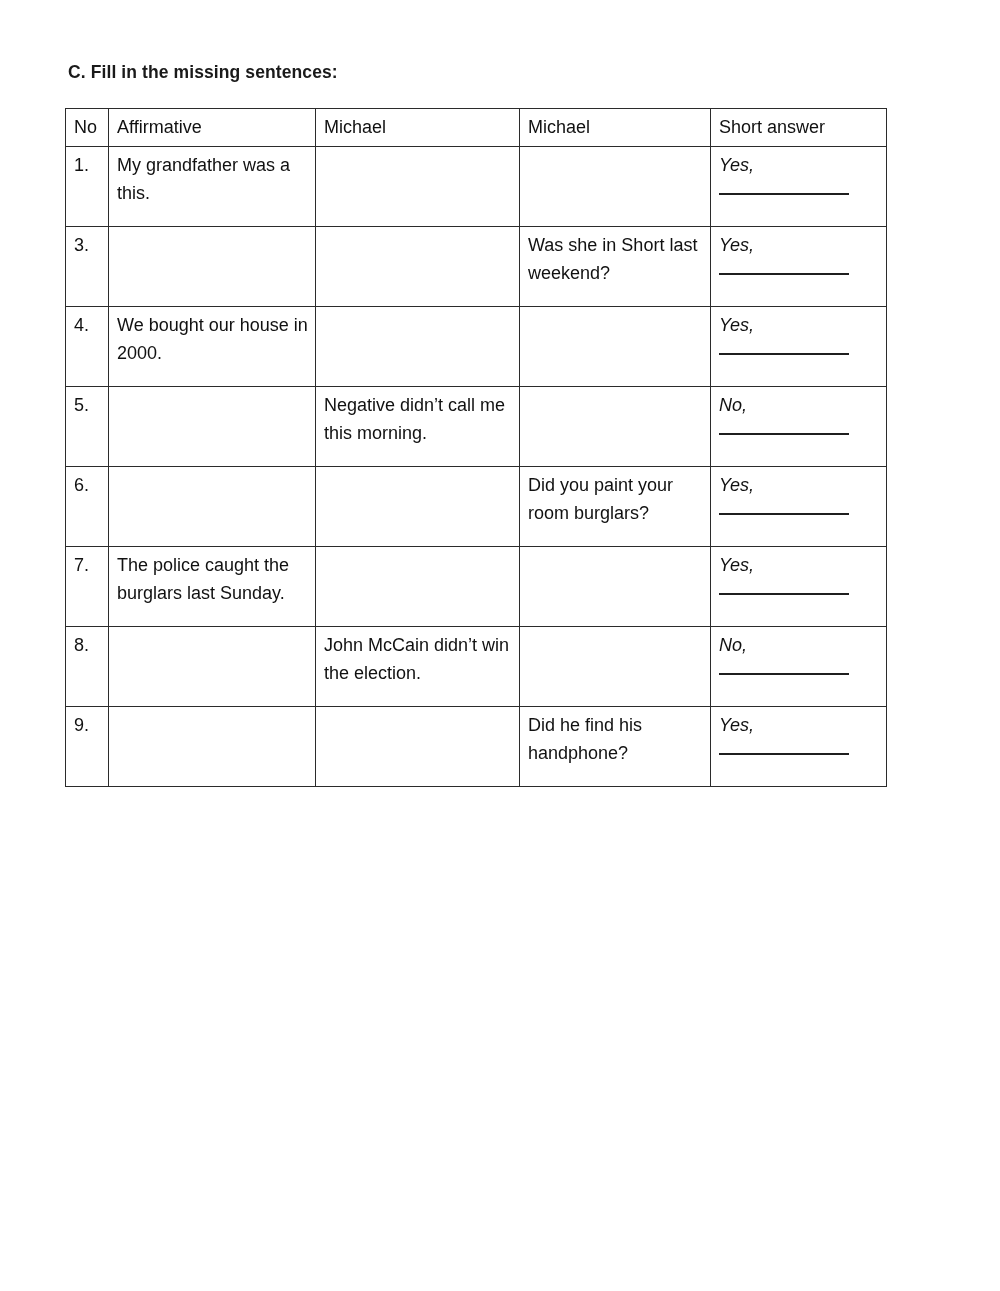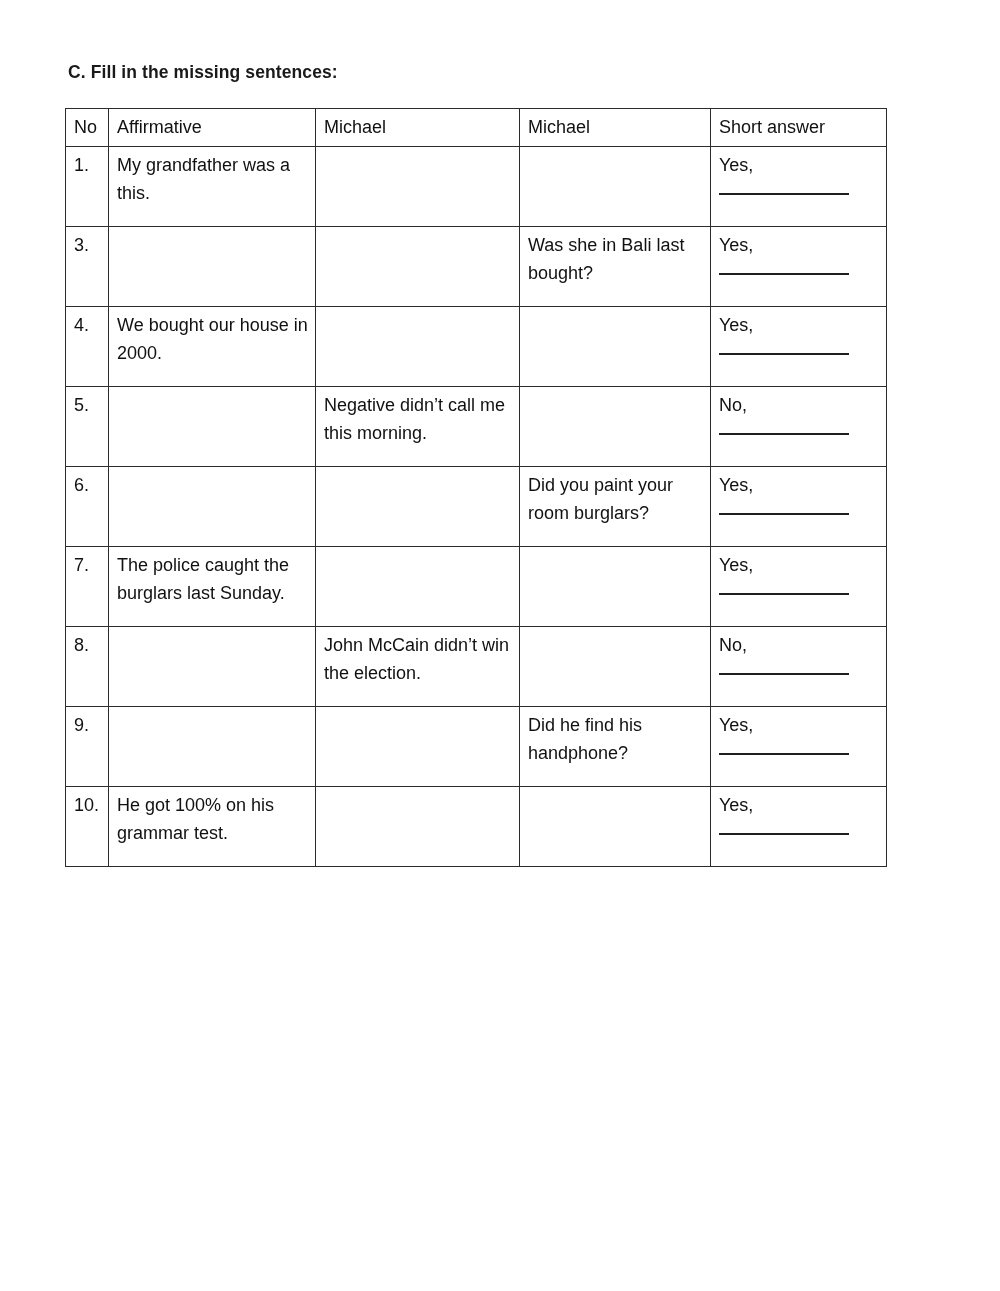--- a/index.html
+++ b/index.html
@@ -76,20 +76,21 @@
   }
 
   .cell-text {
     display: block;
     min-height: 1px;
     white-space: pre-line;
   }
 
   .short-answer {
     display: block;
+    font-style: italic;
   }
   .short-answer .sa-label {
     display: block;
   }
   .short-answer .sa-blank {
     display: block;
     width: 130px;
     height: 0;
     margin-top: 13px;
     border-top: 2.4px solid #1f1f1f;
@@ -149,21 +150,21 @@
           <td class="no-cell">
             <span class="cell-text">3.</span>
           </td>
           <td>
             <span class="cell-text"></span>
           </td>
           <td>
             <span class="cell-text"></span>
           </td>
           <td>
-            <span class="cell-text">Was she in Bali last bought?</span>
+            <span class="cell-text">Was she in Short last weekend?</span>
           </td>
           <td>
             <span class="short-answer">
               <span class="sa-label">Yes,</span>
               <span class="sa-blank" title="____________"></span>
             </span>
           </td>
         </tr>
         <tr>
           <td class="no-cell">
@@ -270,40 +271,20 @@
             <span class="cell-text">9.</span>
           </td>
           <td>
             <span class="cell-text"></span>
           </td>
           <td>
             <span class="cell-text"></span>
           </td>
           <td>
             <span class="cell-text">Did he find his handphone?</span>
-          </td>
-          <td>
-            <span class="short-answer">
-              <span class="sa-label">Yes,</span>
-              <span class="sa-blank" title="____________"></span>
-            </span>
-          </td>
-        </tr>
-        <tr>
-          <td class="no-cell">
-            <span class="cell-text">10.</span>
-          </td>
-          <td>
-            <span class="cell-text">He got 100% on his grammar test.</span>
-          </td>
-          <td>
-            <span class="cell-text"></span>
-          </td>
-          <td>
-            <span class="cell-text"></span>
           </td>
           <td>
             <span class="short-answer">
               <span class="sa-label">Yes,</span>
               <span class="sa-blank" title="____________"></span>
             </span>
           </td>
         </tr>
       </tbody>
   </table>

